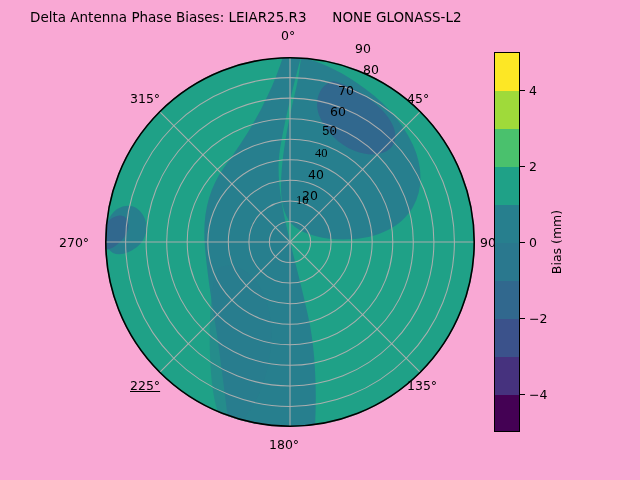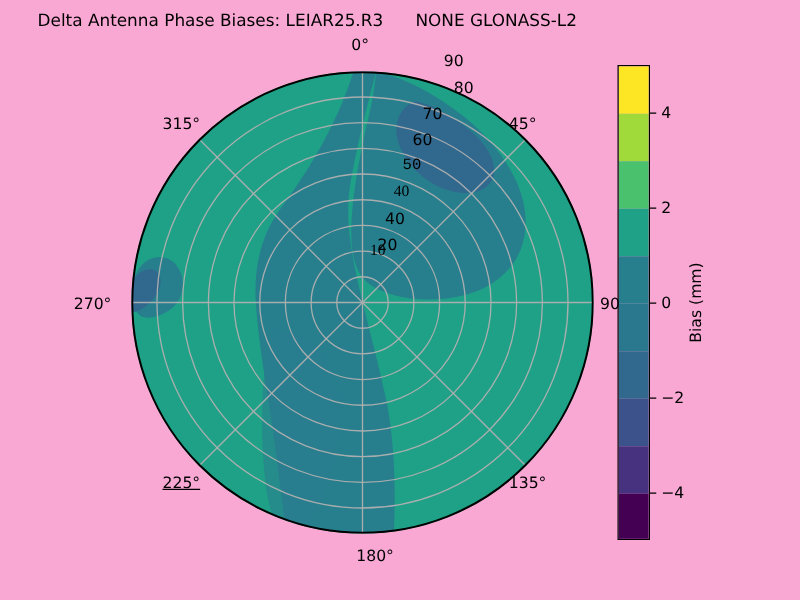--- a/index.html
+++ b/index.html
@@ -195,21 +195,21 @@
     <span class="radial-label" style="left:217px; top:68px;font-family:Liberation Mono, monospace;">50</span>
     <span class="radial-label" style="left:225px; top:47px;">60</span>
     <span class="radial-label" style="left:233px; top:26px;">70</span>
     <span class="radial-label" style="left:241px; top:5px;margin-left:17px;">80</span>
     <span class="radial-label" style="left:250px; top:-16px;">90</span>
 
     <span class="angular-label" style="left:176px; top:-29px;">0°</span>
     <span class="angular-label" style="left:302px; top:34px;">45°</span>
     <span class="angular-label" style="left:375px; top:178px;">90</span>
     <span class="angular-label" style="left:302px; top:321px;">135°</span>
-    <span class="angular-label" style="left:180px; top:380px;">180°</span>
+    <span class="angular-label" style="left:164px; top:380px;">180°</span>
     <span class="angular-label" style="left:25px; top:321px;text-decoration:underline;">225°</span>
     <span class="angular-label" style="left:-46px; top:178px;">270°</span>
     <span class="angular-label" style="left:25px; top:34px;">315°</span>
   </div>
 
   <div id="colorbar-wrap">
     <div id="colorbar">
       <div class="cb-band" style="height:38px; background:#fde725;"></div>
       <div class="cb-band" style="height:38px; background:#9fda3a;"></div>
       <div class="cb-band" style="height:38px; background:#4ac16d;"></div>

